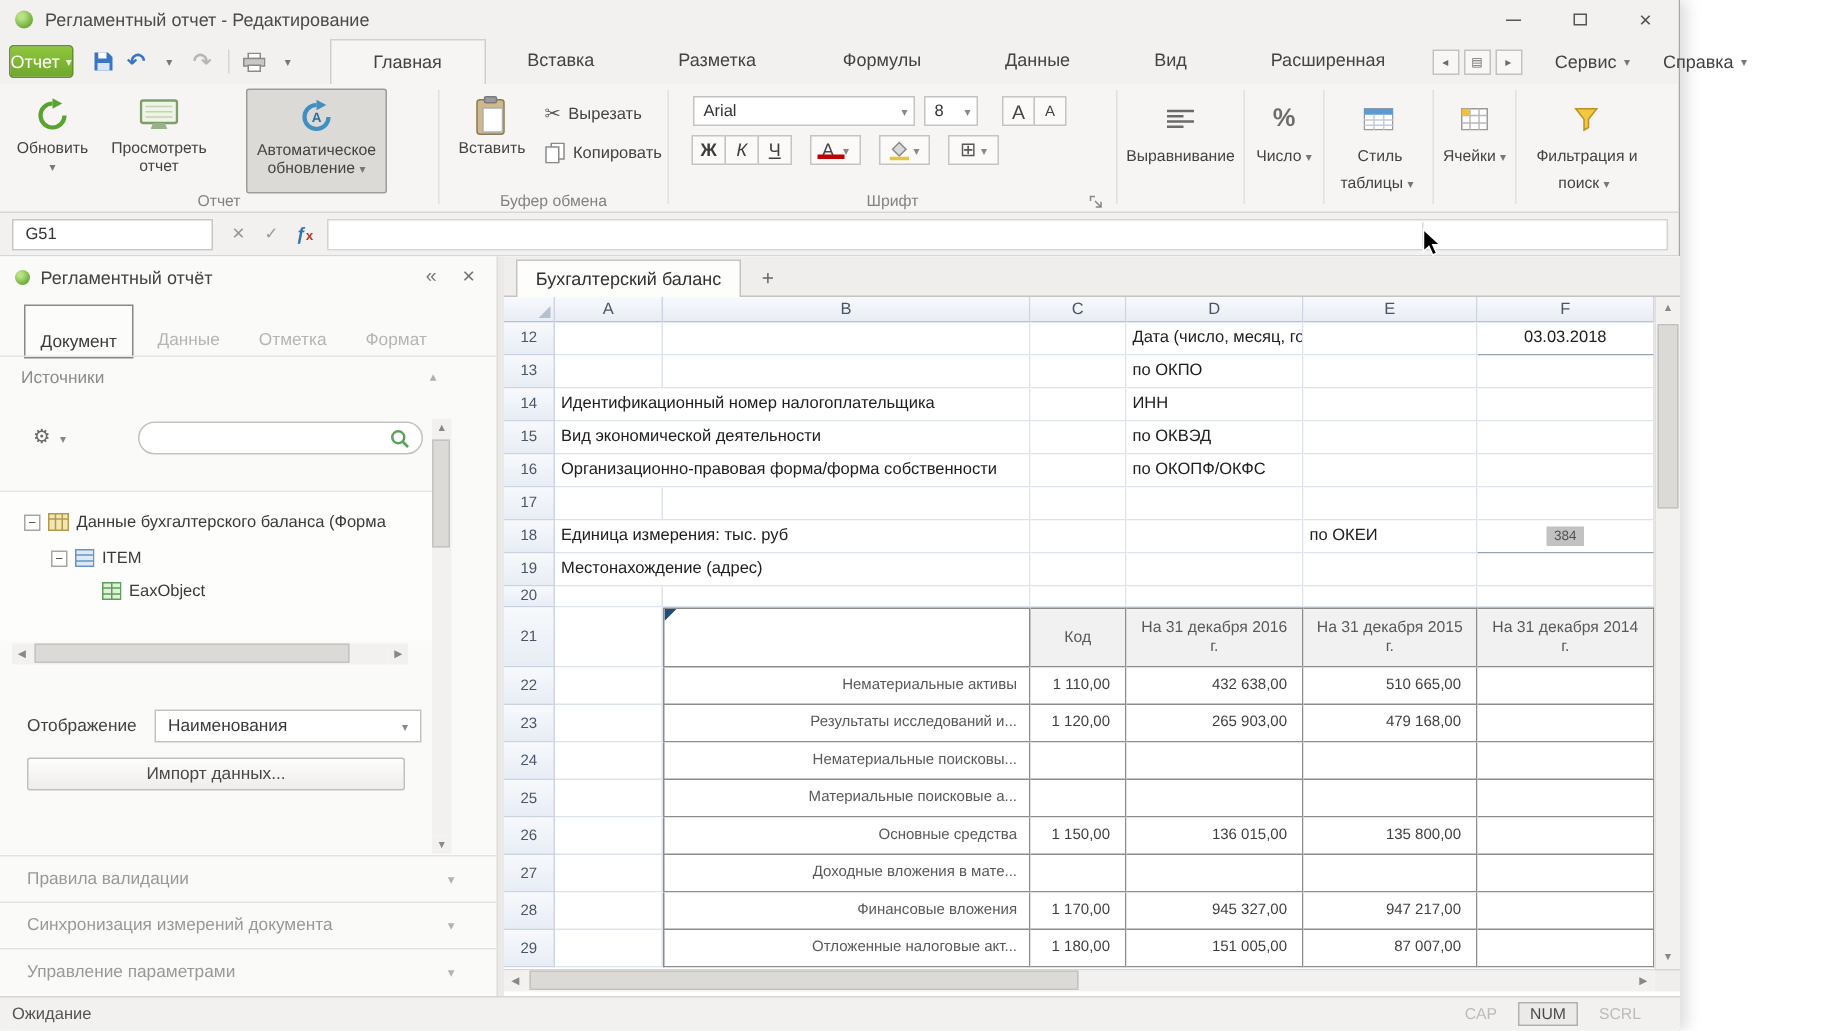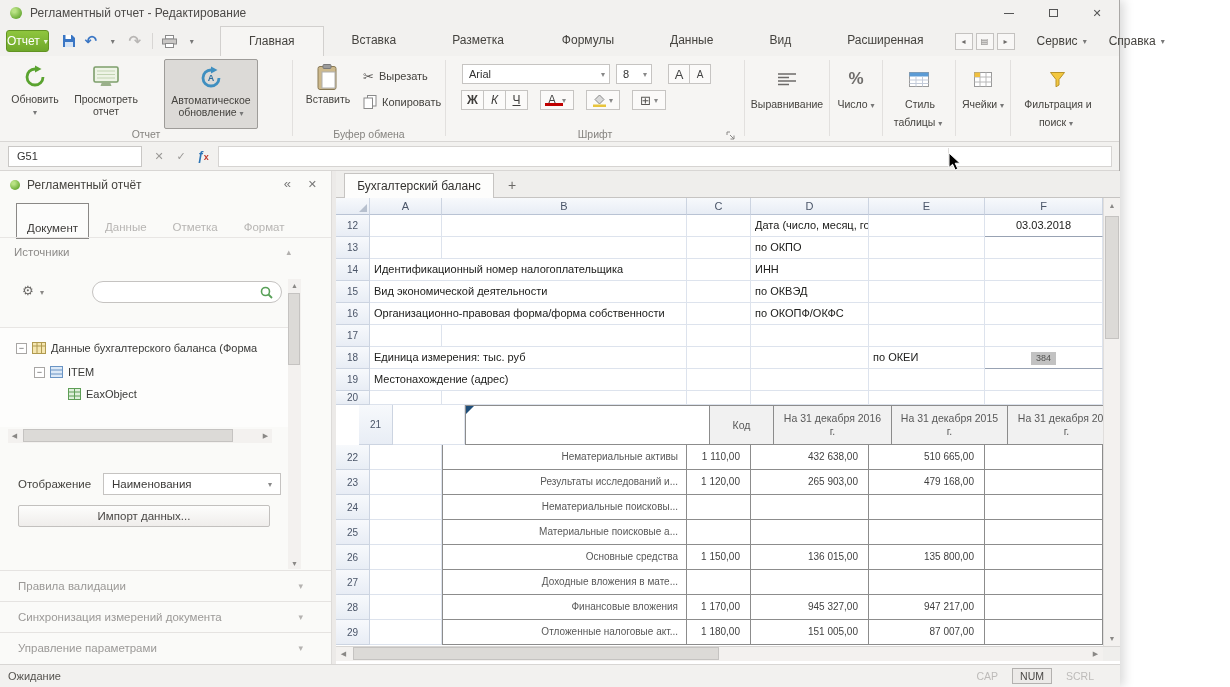--- a/index.html
+++ b/index.html
@@ -599,21 +599,21 @@
           <div class="g-row" style="height: 14px;">
             <div class="rh" style="line-height: 14px;">20</div>
             <div class="cell" style="width: 72px; line-height: 13px;"></div>
             <div class="cell" style="width: 245px; line-height: 13px;"></div>
             <div class="cell" style="width: 64px; line-height: 13px;"></div>
             <div class="cell" style="width: 118px; line-height: 13px;"></div>
             <div class="cell" style="width: 116px; line-height: 13px;"></div>
             <div class="cell" style="width: 118px; line-height: 13px;"></div>
           </div>
           <div class="g-row" style="height: 40px;">
-            <div class="rh" style="line-height: 40px; margin-left: 23px;">21</div>
+            <div class="rh" style="line-height: 40px;">21</div>
             <div class="cell" style="width: 72px; line-height: 39px;"></div>
             <div class="cell tc ttop tfirst tmark" style="width: 245px; line-height: 39px;"></div>
             <div class="cell tc ttop th" style="width: 64px;">Код</div>
             <div class="cell tc ttop th" style="width: 118px;">На 31 декабря 2016 г.</div>
             <div class="cell tc ttop th" style="width: 116px;">На 31 декабря 2015 г.</div>
             <div class="cell tc ttop th" style="width: 118px;">На 31 декабря 2014 г.</div>
           </div>
           <div class="g-row" style="height: 25px;">
             <div class="rh" style="line-height: 25px;">22</div>
             <div class="cell" style="width: 72px; line-height: 24px;"></div>

